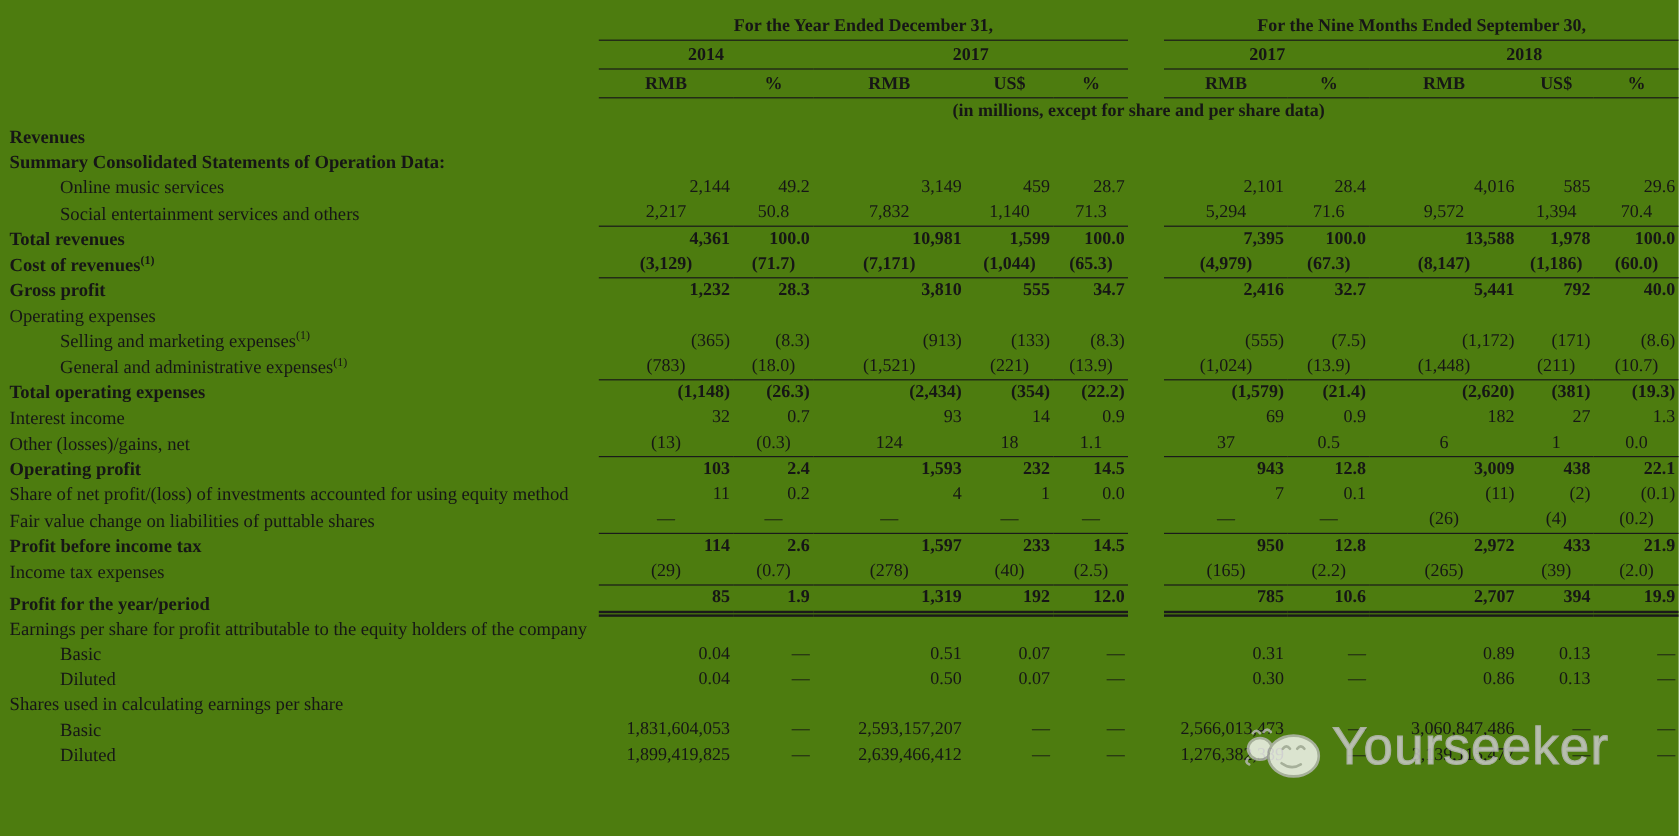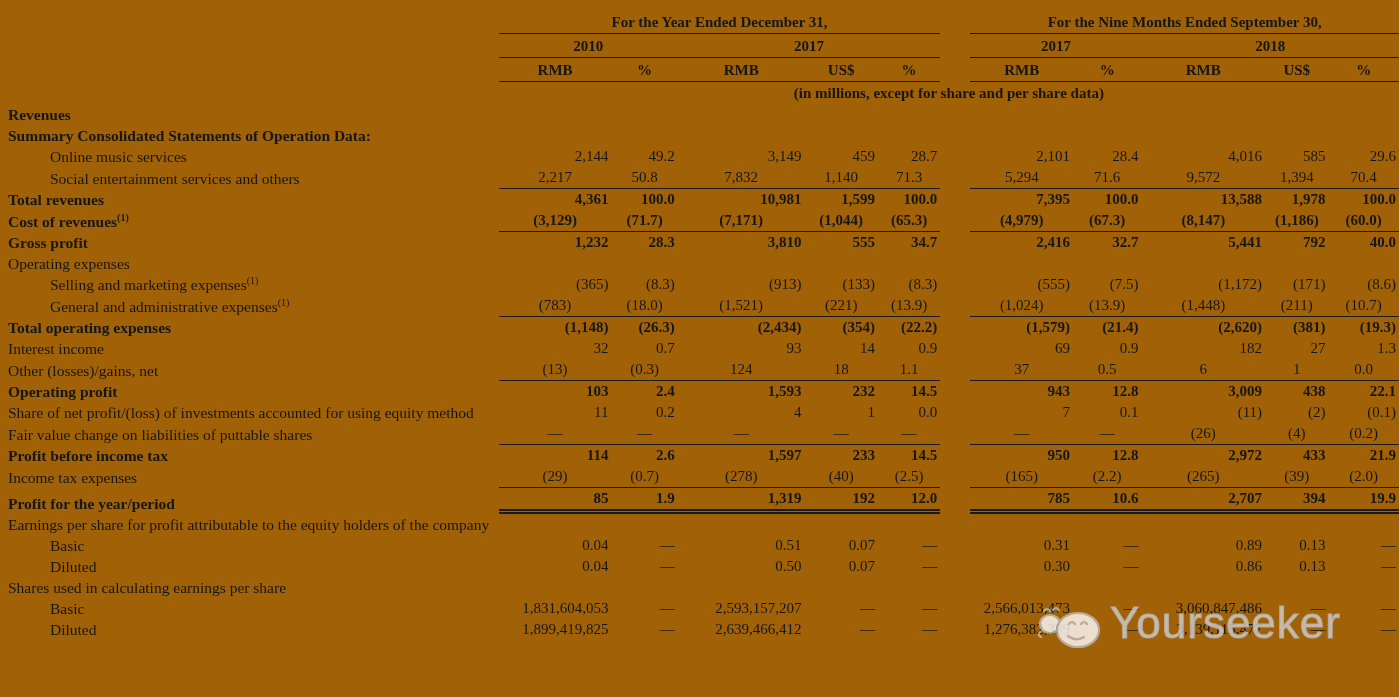--- a/index.html
+++ b/index.html
@@ -1,17 +1,17 @@
 <!DOCTYPE html>
 <html><head>
 <meta charset="utf-8">
 <style>
   html,body{margin:0;padding:0;background:#ffffff;}
   body{font-family:"Liberation Serif","DejaVu Serif",serif;color:#161616;}
-  .page{position:relative;width:1399px;height:697px;overflow:hidden;background:#a16207;}
+  .page{position:relative;width:1399px;height:697px;overflow:hidden;background:#4d7c0f;}
 
   table{border-collapse:collapse;table-layout:fixed;width:1391px;margin:10px 0 0 8px;}
   th,td{padding:0;vertical-align:bottom;font-size:15px;line-height:21px;}
   thead th{font-weight:bold;vertical-align:bottom;}
   thead tr{height:24px;}
   tr.noterow{height:22px;}
 
   .iv{padding:0 3px;}
   .hline{border-bottom:1.5px solid #1a1a1a;}
   .ctr{text-align:center;}
@@ -59,21 +59,21 @@
             <div class="iv hline ctr">For the Year Ended December 31,</div>
           </th>
         <th class="sp"></th>
         <th colspan="5">
             <div class="iv hline ctr">For the Nine Months Ended September 30,</div>
           </th>
       </tr>
       <tr>
         <th class="lbl"></th>
         <th colspan="2">
-            <div class="iv hline ctr">2010</div>
+            <div class="iv hline ctr">2014</div>
           </th>
         <th colspan="3">
             <div class="iv hline ctr">2017</div>
           </th>
         <th class="sp"></th>
         <th colspan="2">
             <div class="iv hline ctr">2017</div>
           </th>
         <th colspan="3">
             <div class="iv hline ctr">2018</div>

